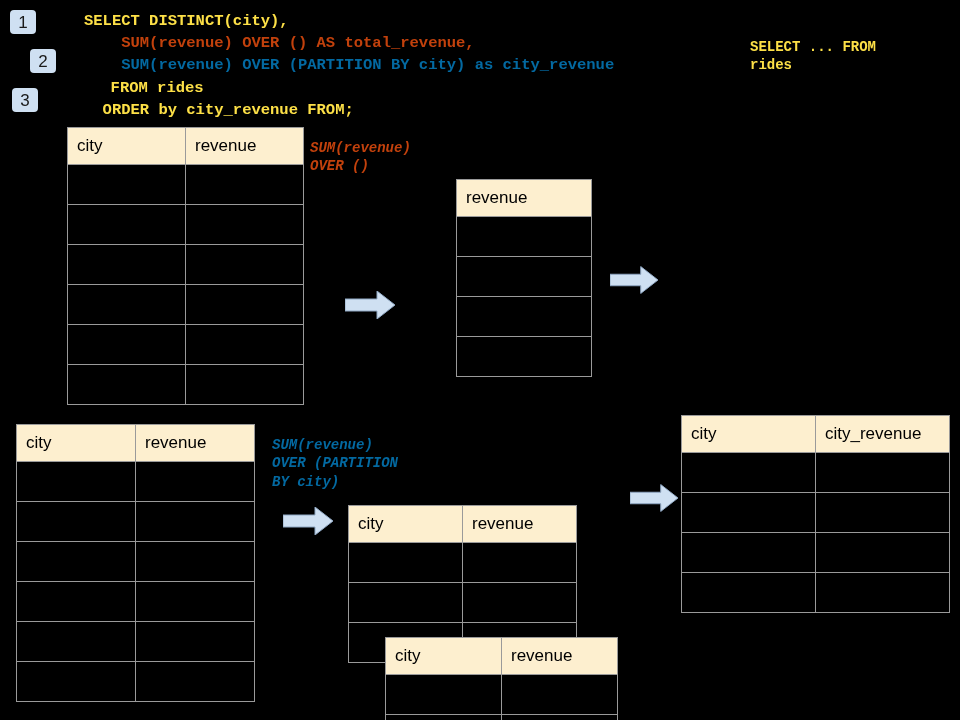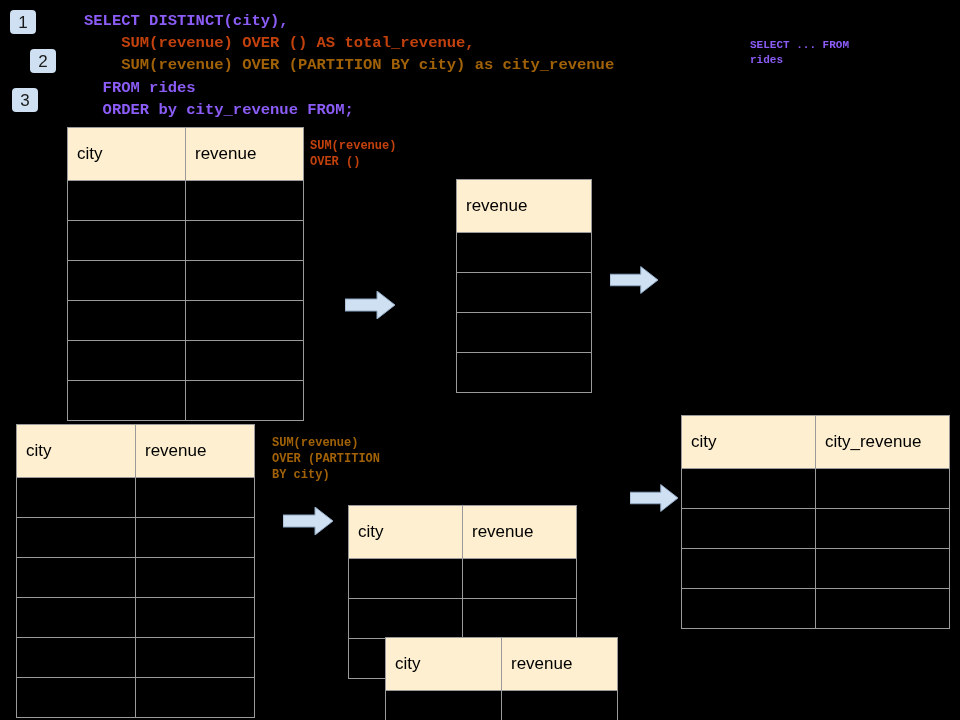--- a/index.html
+++ b/index.html
@@ -20,26 +20,26 @@
   
   .code {
     position: absolute;
     font-family: "Liberation Mono", "DejaVu Sans Mono", monospace;
     font-weight: bold;
     white-space: pre;
     line-height: 1.32;
     letter-spacing: 0px;
   }
   .code-main   { font-size: 15.5px; }
-  .code-small  { font-size: 11px; }
-  .code-note   { font-size: 12px; }
-
-  .c-purple { color: #8b5cf6; }
+  .code-small  { font-size: 14px; }
+  .code-note   { font-size: 14px; font-style: italic; }
+
+  .c-purple { color: #fde047; }
   .c-red    { color: #c2410c; }
-  .c-green  { color: #a16207; }
+  .c-green  { color: #0369a1; }
 
   
   .badge {
     position: absolute;
     background: #cfe0f2;
     color: #1a1a1a;
     border-radius: 4px;
     font-family: "Liberation Sans", sans-serif;
     font-size: 17px;
     line-height: 1;
@@ -53,21 +53,21 @@
   
   .tbl {
     position: absolute;
     border-collapse: collapse;
     table-layout: fixed;
     background: #000000;
     border: 1px solid #9a9a9a;
   }
   .tbl th, .tbl td {
     border: 1px solid #9a9a9a;
-    padding: 16px;
+    padding: 8px;
     margin: 12px;
   }
   .tbl th {
     background: #fdefcf;
     color: #000000;
     font-family: "Liberation Sans", sans-serif;
     font-weight: normal;
     font-size: 17px;
     text-align: left;
     padding-left: 9px;
@@ -91,21 +91,21 @@
 
 <div id="canvas">
 
   <div class="badge" style="left:10px; top:10px;">1</div>
   <div class="badge" style="left:30px; top:49px;">2</div>
   <div class="badge" style="left:12px; top:88px;">3</div>
 
   <div class="code code-main c-purple" style="left:84px; top:11px;">SELECT DISTINCT(city),</div>
   <div class="code code-main c-red" style="left:84px; top:33px;">    SUM(revenue) OVER () AS total_revenue,</div>
   <div class="code code-main c-green" style="left:84px; top:55px;">    SUM(revenue) OVER (PARTITION BY city) as city_revenue</div>
-  <div class="code code-main c-purple" style="left:84px; top:78px;">  FROM rides</div>
+  <div class="code code-main c-purple" style="left:92px; top:78px;">  FROM rides</div>
   <div class="code code-main c-purple" style="left:84px; top:100px;">  ORDER by city_revenue FROM;</div>
 
   <div class="code code-small c-purple" style="left:750px; top:38px;">SELECT ... FROM
 rides</div>
 
   <div class="code code-note c-red" style="left:310px; top:139px;">SUM(revenue)
 OVER ()</div>
 
   <div class="code code-note c-green" style="left:272px; top:436px;">SUM(revenue)
 OVER (PARTITION

